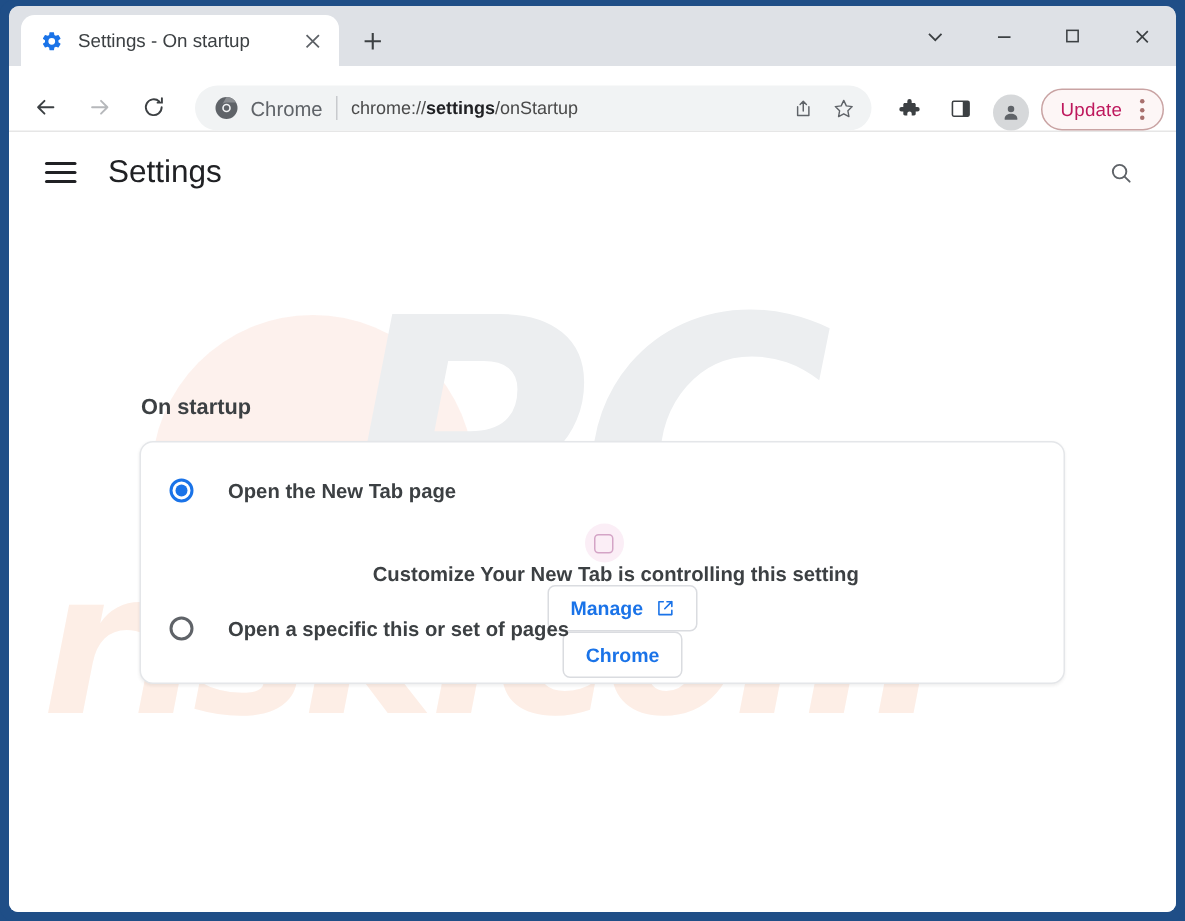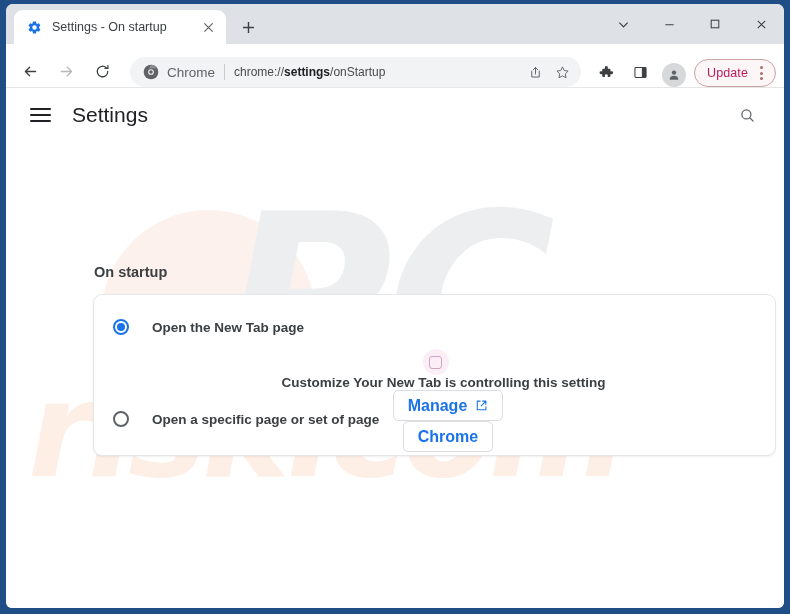--- a/index.html
+++ b/index.html
@@ -291,21 +291,21 @@
     z-index: 4;
     font-weight: bold;
   }
   #section-title {
     margin: 106px 0 0 88px;
     font-size: 14.5px;
     color: #3c4043;
   }
   #startup-card {
     margin: 14px 0 0 87px;
-    width: 683px;
+    width: 617px;
     background: #ffffff;
     border: 1px solid #e4e6e9;
     border-radius: 9px;
     box-shadow: 0 1px 2px rgba(60,64,67,.08);
     padding: 10px 0 14px 0;
   }
   .radio-row {
     display: flex;
     align-items: center;
     height: 44px;
@@ -363,21 +363,21 @@
   .action-btn {
     height: 31px;
     border: 1px solid #dadce0;
     border-radius: 5px;
     background: #ffffff;
     display: flex;
     align-items: center;
     justify-content: center;
     gap: 8px;
     padding: 0 14px;
-    font-size: 16px;
+    font-size: 13px;
     color: #1a73e8;
     flex: 0 0 auto;
     margin-left: 9px;
   }
   .action-btn .ext-link-icon { display: flex; align-items: center; }
 </style>
 </head>
 <body>
 
 <div id="window-frame">
@@ -551,21 +551,21 @@
             <span class="action-btn">
               <span>Chrome</span>
             </span>
           </div>
 
 
           <div class="radio-row">
             <span class="radio-ctl">
               <span class="radio-outer"></span>
             </span>
-            <span class="radio-label">Open a specific page or set of page</span>
+            <span class="radio-label">Open a specific this or set of pages</span>
           </div>
 
         </div>
       </div>
     </div>
 
   </div>
 </div>
 
 </body></html>

